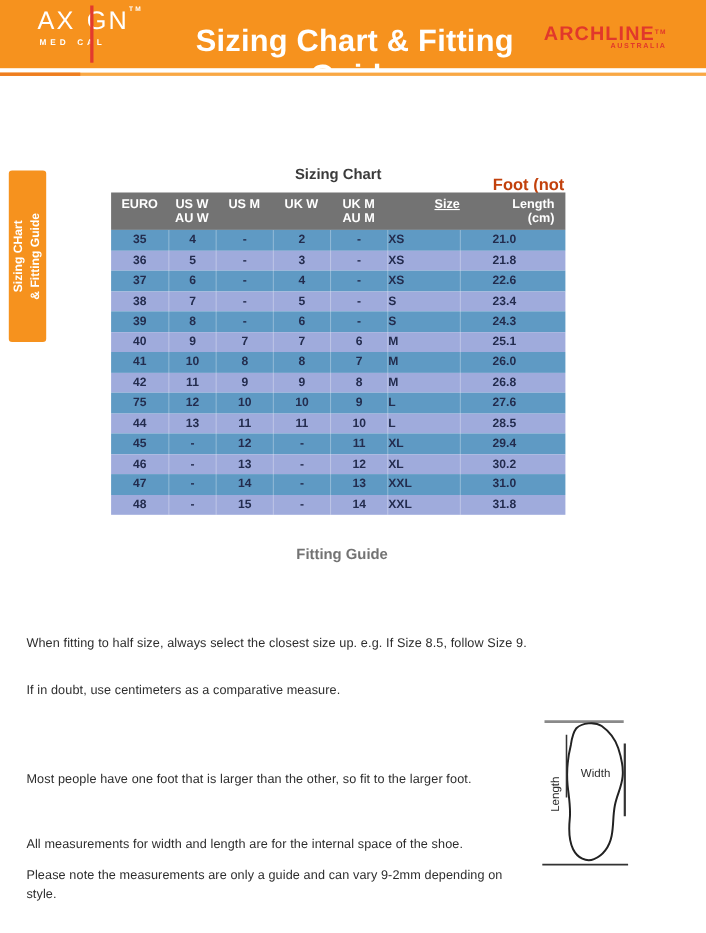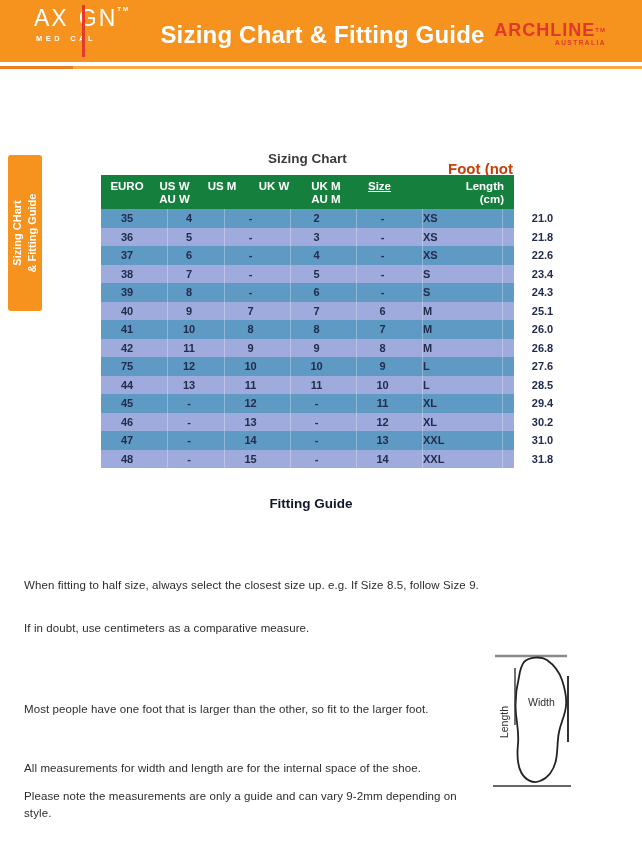--- a/index.html
+++ b/index.html
@@ -14,21 +14,21 @@
   #header { position:absolute; left:0; top:0; width:642px; height:62px; background:#F6921E; }
   #axign-logo { position:absolute; left:20px; top:5px; width:110px; height:54px; color:#fff; }
   .ax-line1 { font-size:23px; font-weight:400; letter-spacing:2px; display:flex; align-items:flex-start; margin-left:14px; }
   .ax-gap { display:inline-block; width:13px; }
   .ax-tm { font-size:6px; font-weight:700; margin-top:1px; }
   .ax-line2 { font-size:7.5px; font-weight:700; letter-spacing:3.5px; display:flex; margin-left:16px; margin-top:2px; }
   .ax-gap2 { display:inline-block; width:7px; }
   #axign-redline { position:absolute; left:62px; top:0px; width:2.5px; height:52px; background:#E23A2E; }
 
   #page-title { position:absolute; left:155px; top:21px; width:335px; text-align:center;
-    color:#ffffff; font-size:24px; font-weight:700; letter-spacing:0.2px; }
+    color:#ffffff; font-size:28px; font-weight:700; letter-spacing:0.2px; }
 
   #archline-logo { position:absolute; right:36px; top:21px; text-align:right; color:#E1382B; }
   .arch-name { font-size:18px; font-weight:700; letter-spacing:1px; line-height:18px; }
   .arch-tm { font-size:6px; font-weight:700; vertical-align:top; }
   .arch-sub { font-size:6.5px; font-weight:700; letter-spacing:1.5px; margin-top:0px; }
 
   #header-rule { position:absolute; left:0; top:66px; width:642px; height:2.5px; background:#F9A845; }
   #header-rule-dark { position:absolute; left:0; top:0; width:73px; height:2.5px; background:#EE7E20; }
 
   
@@ -39,36 +39,36 @@
     color:#fff; font-weight:700; font-size:11px; line-height:15px; text-align:center; padding-top:2px; }
 
   
   #chart-title { position:absolute; left:101px; top:151px; width:413px; text-align:center;
     font-size:13.5px; font-weight:700; color:#3b3b3b; }
   #foot-label { position:absolute; left:408px; top:160px; width:105px; text-align:right;
     font-size:15px; font-weight:700; color:#c2410c; }
 
   #sizing-table { position:absolute; left:101px; top:175px; width:413px; }
   .t-row { display:grid; grid-template-columns:52px 43px 52px 52px 52px 66px 96px; }
-  #sizing-table-header { background:#15803d; color:#ffffff; height:34px; }
+  #sizing-table-header { background:#737373; color:#ffffff; height:34px; }
   .th { font-size:11.5px; font-weight:700; line-height:13px; padding-top:5px; text-align:center; }
-  .th.c5 { text-align:left; padding-left:16px;text-decoration:underline; }
+  .th.c5 { text-align:right; padding-left:16px;text-decoration:underline; }
   .th.c6 { text-align:right; padding-right:10px; }
-  .body-row { height:18.5px; color:#232c4e;gap:14px; }
+  .body-row { height:18.5px; color:#232c4e; }
   .body-row.teal { background:#5F9AC4; }
   .body-row.peri { background:#9FABDC; }
   .td { font-size:11px; font-weight:700; line-height:18.5px; text-align:center;
     border-left:1px solid rgba(255,255,255,0.30); }
   .td.c0 { border-left:none; }
   .td.c5 { text-align:left; padding-left:0; }
   .td.c6 { padding-right:16px; }
 
   
   .doc-heading { position:absolute; left:0; width:622px; text-align:center;
-    font-size:13.5px; font-weight:700; color:#0f172a; }
+    font-size:13.5px; font-weight:700; color:#737373; }
   .doc-p { position:absolute; left:24px; width:585px; font-size:11.5px; color:#2d2d2d;
     line-height:16.5px; letter-spacing:0.1px; }
   #fitting-heading { top:496px; }
   #p1 { top:528px; }
   #p2 { top:577px; }
   #measure-heading { top:590px; }
   #p3 { top:620px; }
   #p4 { top:650px; width:462px; }
   #p5 { top:701px; }
   #p6 { top:760px; }

